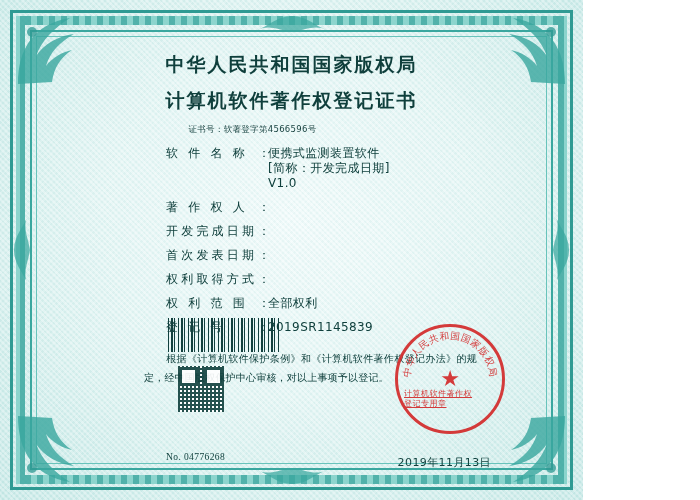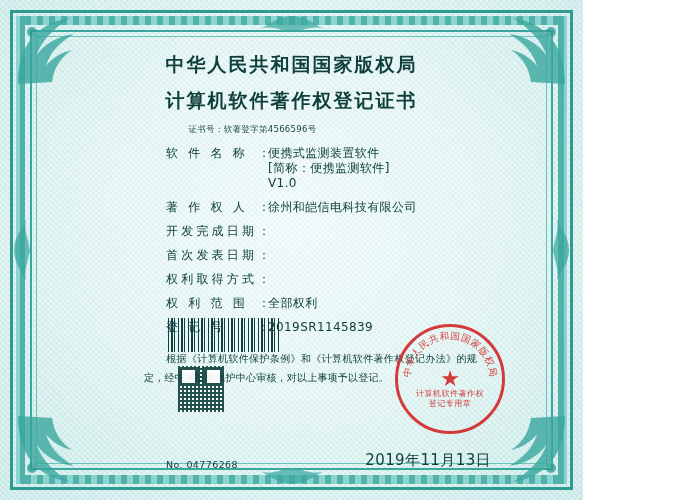--- a/index.html
+++ b/index.html
@@ -218,47 +218,48 @@
     font-size: 22px;
     line-height: 22px;
     color: #d32b2b;
   }
   .seal .seal-center {
     position: absolute;
     left: 50%;
     top: 60%;
     transform: translateX(-50%);
     width: 92px;
-    text-align: center;
     font-size: 8px;
     line-height: 10px;
     color: #d32b2b;
     letter-spacing: .5px;
+    text-decoration: underline;
   }
   .seal svg { position: absolute; inset: 0; }
   .seal svg text {
     font-size: 9.6px;
     fill: #d32b2b;
     font-family: "DejaVu Sans", "Liberation Sans", sans-serif;
     letter-spacing: .6px;
   }
 
   .footer-no {
     position: absolute;
     left: 166px;
-    bottom: 30px;
+    bottom: 38px;
     font-size: 9.5px;
     color: #10403d;
     letter-spacing: .4px;
+    font-family: Liberation Serif, serif;
   }
   .footer-date {
     position: absolute;
     right: 92px;
     bottom: 30px;
-    font-size: 15px;
+    font-size: 11px;
     color: #10403d;
     letter-spacing: .4px;
   }
 </style>
 </head>
 <body>
 
 <div class="certificate">
   <div class="texture"></div>
 
@@ -303,27 +304,26 @@
       <div class="title-sub">计算机软件著作权登记证书</div>
     </div>
 
     <div class="cert-no">证书号：软著登字第4566596号</div>
 
     <div class="fields">
       <div class="field-row">
         <span class="field-label">软 件 名 称</span>
         <span class="field-colon">：</span>
         <span class="field-value">便携式监测装置软件
-[简称：便携监测软件]
+[简称：开发完成日期]
 V1.0</span>
       </div>
       <div class="field-row">
         <span class="field-label">著 作 权 人</span>
         <span class="field-colon">：</span>
-        <span class="field-value">徐州和皑信电科技有限公司</span>
       </div>
       <div class="field-row">
         <span class="field-label">开发完成日期</span>
         <span class="field-colon">：</span>
       </div>
       <div class="field-row">
         <span class="field-label">首次发表日期</span>
         <span class="field-colon">：</span>
       </div>
       <div class="field-row">

